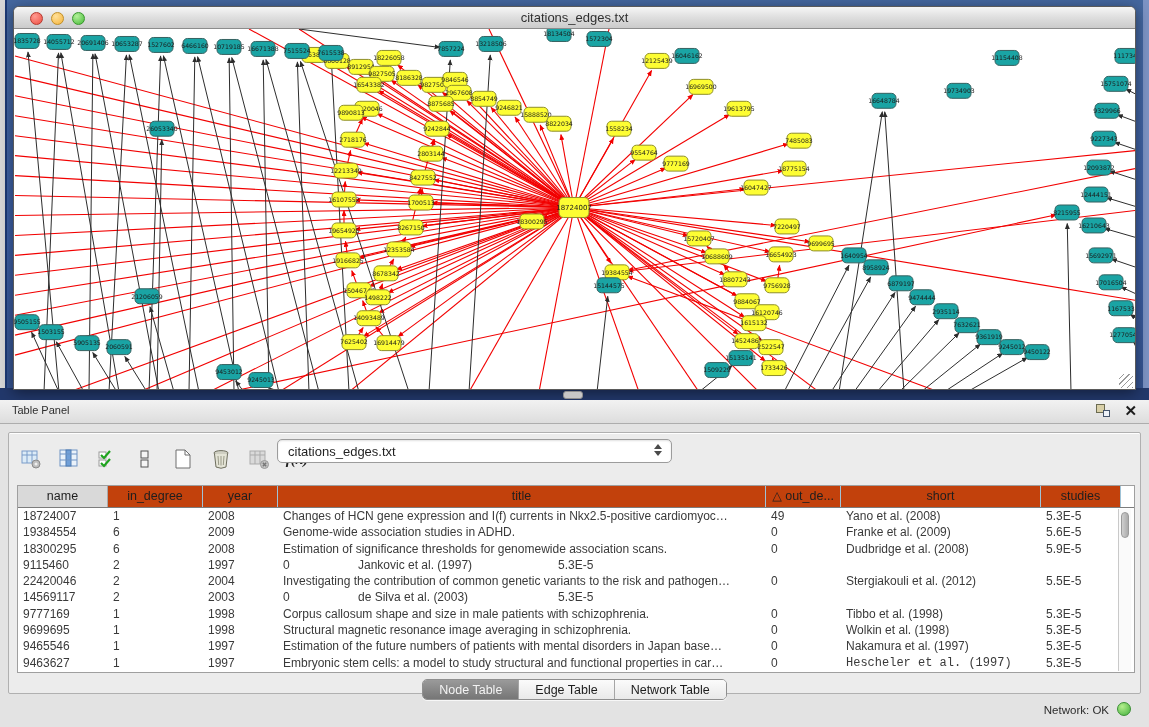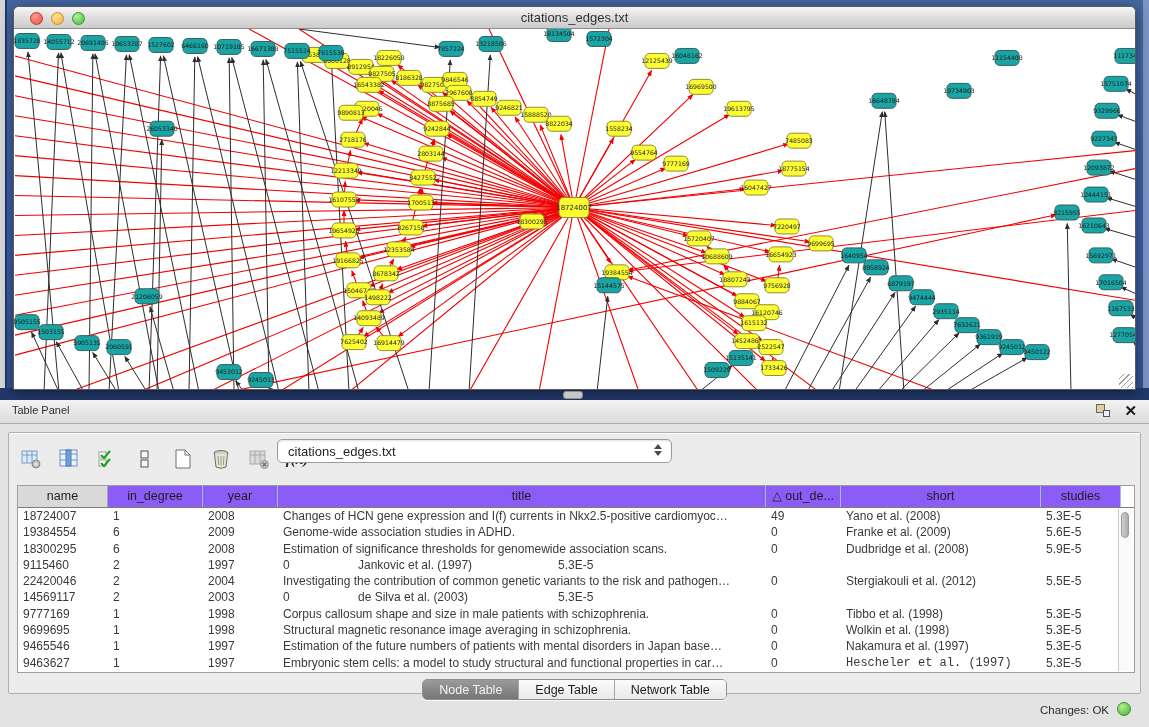--- a/index.html
+++ b/index.html
@@ -66,21 +66,21 @@
     flex-direction:column; gap:2px; }
   .combo .combo-arrows i { width:0; height:0; border-left:4px solid transparent;
     border-right:4px solid transparent; }
   .combo .arr-up { border-bottom:5px solid #4a4a4a; }
   .combo .arr-dn { border-top:5px solid #4a4a4a; }
 
   .table-wrap { position:absolute; left:8px; top:52px; width:1118px; height:188px;
     background:#fff; border:1px solid #9f9f9f; overflow:hidden; }
   .thead { display:flex; height:22px; border-bottom:1px solid #7c7c7c; }
   .th { font-size:12.5px; color:#1e1e1e; text-align:center; line-height:21px;
-    background:#8b5cf6; border-right:1px solid #9fc2d6; overflow:hidden; white-space:nowrap; }
+    background:#c2410c; border-right:1px solid #9fc2d6; overflow:hidden; white-space:nowrap; }
   .th.first { background:#d9d9d9; border-right:1px solid #a9a9a9; }
   .tbody .tr { display:flex; height:16.3px; }
   .td { font-size:12px; color:#3a3a3a; line-height:16px; padding-left:5px;
     overflow:hidden; white-space:nowrap; }
   .vscroll { position:absolute; right:3px; top:23px; bottom:1px; width:13px;
     border-left:1px solid #c9c9c9; background:#fafafa; }
   .vscroll .thumb { position:absolute; left:2px; top:3px; width:8px; height:26px;
     border-radius:4px; background:linear-gradient(90deg,#cfcfcf,#ababab); border:1px solid #9a9a9a; }
 
   .tabs-row { position:absolute; left:0; right:0; top:246px; display:flex; justify-content:center; }
@@ -933,16 +933,16 @@
     <div class="tabs-row">
       <div class="tabs" id="tabs">
           <div class="tab selected">Node Table</div>
           <div class="tab">Edge Table</div>
           <div class="tab">Network Table</div>
         </div>
     </div>
   </div>
 
   <div class="statusbar">
-    <span class="memory">Changes: OK</span>
+    <span class="memory">Network: OK</span>
     <span class="memory-dot"></span>
   </div>
 </div>
 
 </body></html>

